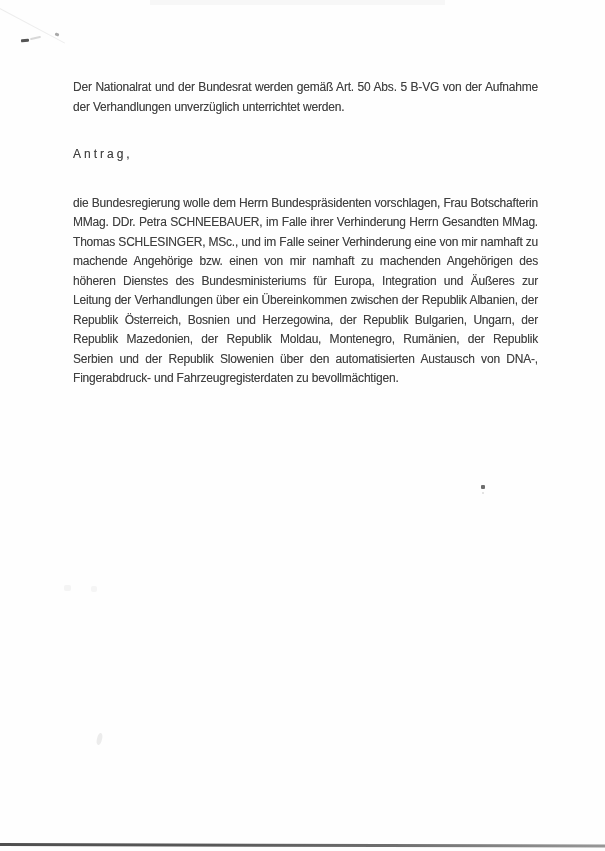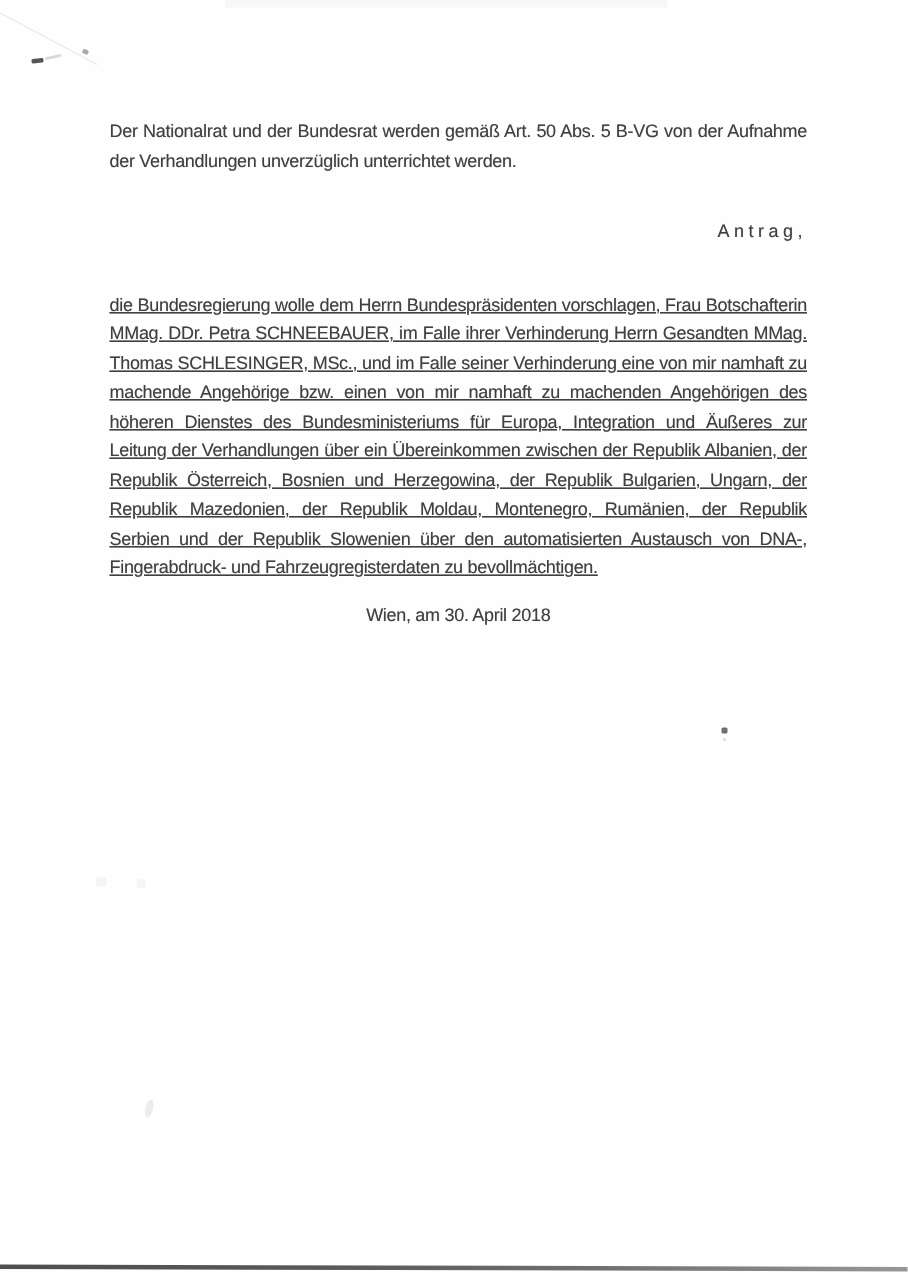--- a/index.html
+++ b/index.html
@@ -27,25 +27,24 @@
     letter-spacing: -0.2px;
     text-shadow: 0 0 0.5px rgba(64,64,64,0.45);
   }
   .para {
     margin: 0 0 13px 0;
     text-align: justify;
   }
   .para-body {
     margin: 0;
     text-align: justify;
-    text-decoration: underline;
   }
   .heading {
     margin: 28px 0 29px 0;
-    text-align: right;
+    text-align: left;
     letter-spacing: 3px;
   }
   .closing {
     margin-top: 12px;
     text-align: center;
   }
   .closing .sig {
     letter-spacing: 0.2px;
   }
 
@@ -117,21 +116,20 @@
   <div class="artifact a-crease"></div>
   <div class="artifact a-dash"></div>
   <div class="artifact a-dash-trail"></div>
   <div class="artifact a-speck-top"></div>
 
   <div class="content">
     <p class="para">Der Nationalrat und der Bundesrat werden gemäß Art. 50 Abs. 5 B-VG von der Aufnahme der Verhandlungen unverzüglich unterrichtet werden.</p>
     <div class="heading">Antrag,</div>
     <p class="para-body">die Bundesregierung wolle dem Herrn Bundespräsidenten vorschlagen, Frau Botschafterin MMag. DDr. Petra SCHNEEBAUER, im Falle ihrer Verhinderung Herrn Gesandten MMag. Thomas SCHLESINGER, MSc., und im Falle seiner Verhinderung eine von mir namhaft zu machende Angehörige bzw. einen von mir namhaft zu machenden Angehörigen des höheren Dienstes des Bundesministeriums für Europa, Integration und Äußeres zur Leitung der Verhandlungen über ein Übereinkommen zwischen der Republik Albanien, der Republik Österreich, Bosnien und Herzegowina, der Republik Bulgarien, Ungarn, der Republik Mazedonien, der Republik Moldau, Montenegro, Rumänien, der Republik Serbien und der Republik Slowenien über den automatisierten Austausch von DNA-, Fingerabdruck- und Fahrzeugregisterdaten zu bevollmächtigen.</p>
     <div class="closing">
-      <div>Wien, am 30. April 2018</div>
     </div>
   </div>
 
   <div class="artifact a-dot-right"></div>
   <div class="artifact a-faint-pair-1"></div>
   <div class="artifact a-faint-pair-2"></div>
   <div class="artifact a-squiggle"></div>
 
   <div class="bottom-edge"></div>
 

